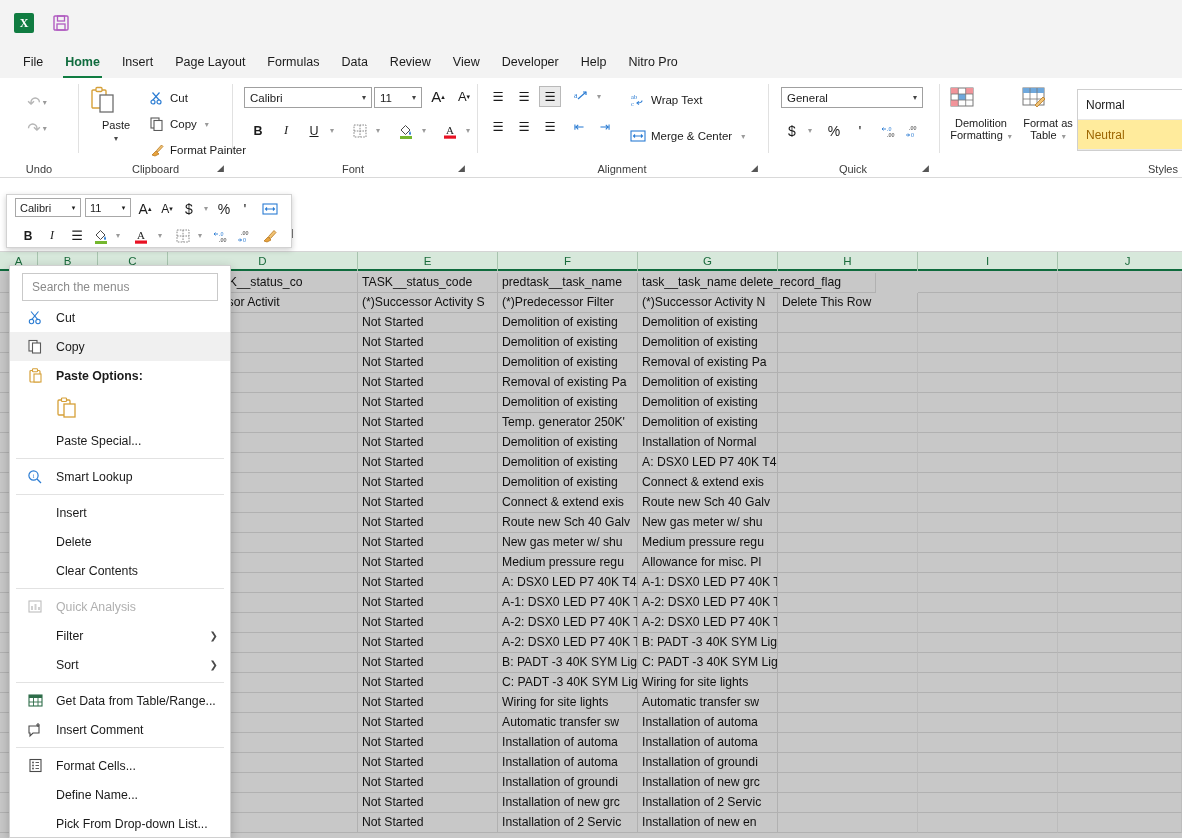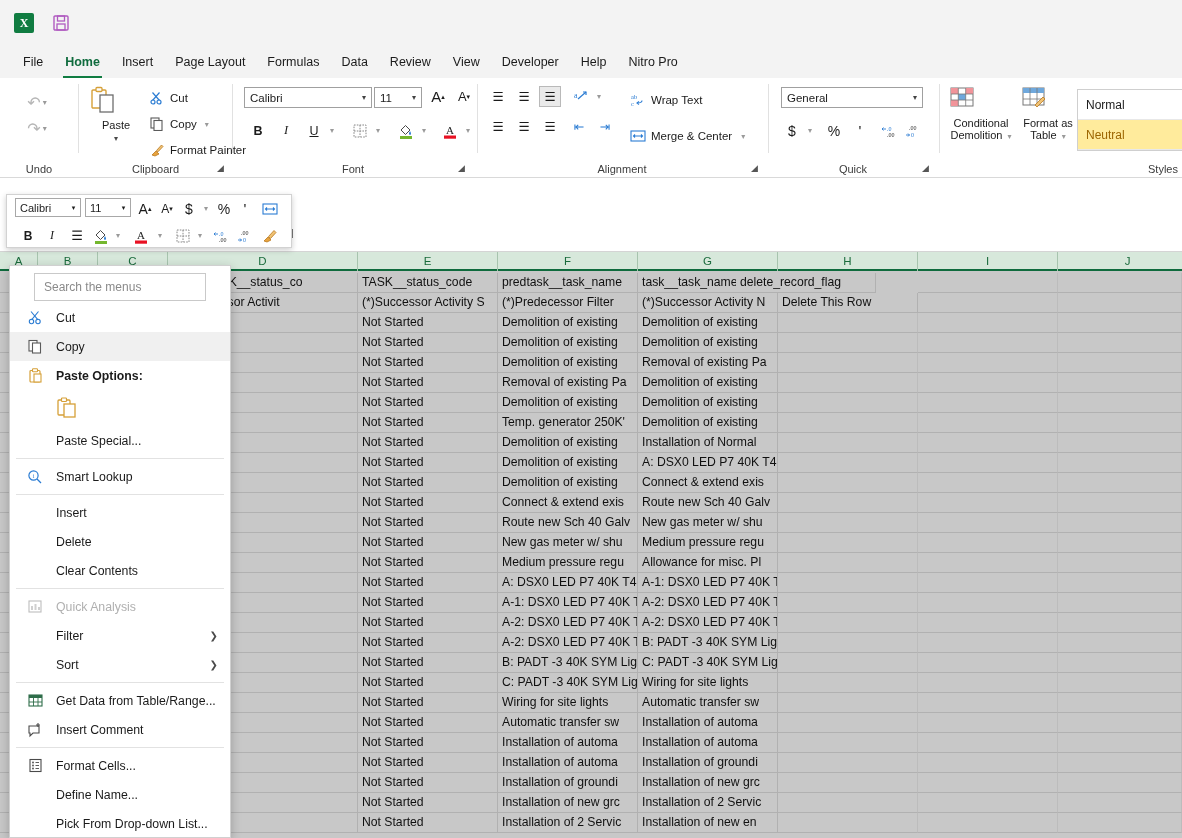--- a/index.html
+++ b/index.html
@@ -155,21 +155,21 @@
   }
   .r .c.empty { border-right:1px solid #bcbcbc; }
 
   
   .ctxmenu {
     position:absolute; left:9px; top:265px; width:222px; height:573px;
     background:#fff; border:1px solid #d0d0d0;
     box-shadow:0 3px 10px rgba(0,0,0,.22); z-index:60; overflow:hidden;
   }
   .ctx-search {
-    margin:7px 24px 2px; height:28px; border:1px solid #c9c9c9;
+    margin:7px 12px 2px; height:28px; border:1px solid #c9c9c9;
     display:flex; align-items:center; padding-left:9px;
     font-size:12px; color:#8a8a8a;
   }
   .ctx-item {
     height:29px; display:flex; align-items:center; position:relative;
     font-size:12.3px; color:#1b1b1b; padding-left:13px;
   }
   .ctx-item.hover { background:#f0f0f0; }
   .ctx-item.disabled { color:#b0b0b0; }
   .ctx-item .cic { width:24px; display:flex; align-items:center; justify-content:center; }
@@ -411,21 +411,21 @@
           <rect x="5" y="2" width="7.3" height="6" fill="#f1949a"></rect>
           <rect x="19.7" y="2" width="7.3" height="6" fill="#f1949a"></rect>
           <rect x="12.3" y="8" width="7.4" height="6" fill="#6fa8dc"></rect>
           <rect x="5" y="14" width="7.3" height="6" fill="#f1949a"></rect>
           <line x1="12.3" y1="2" x2="12.3" y2="20" stroke="#777" stroke-width="0.8"></line>
           <line x1="19.7" y1="2" x2="19.7" y2="20" stroke="#777" stroke-width="0.8"></line>
           <line x1="5" y1="8" x2="27" y2="8" stroke="#777" stroke-width="0.8"></line>
           <line x1="5" y1="14" x2="27" y2="14" stroke="#777" stroke-width="0.8"></line>
         </svg>
       </span>
-      <span>Conditional Demolition</span>
+      <span>Demolition Formatting</span>
       <span class="caret">▾</span>
     </div>
 
     <div class="bigbtn" style="left:78px; top:8px; width:60px;">
       <span class="glyph">
         <svg width="32" height="28" viewBox="0 0 32 28">
           <rect x="5" y="2" width="21" height="17" fill="#fff" stroke="#777" stroke-width="1"></rect>
           <rect x="5" y="2" width="21" height="5" fill="#6fa8dc"></rect>
           <line x1="12" y1="2" x2="12" y2="19" stroke="#777" stroke-width="0.8"></line>
           <line x1="19" y1="2" x2="19" y2="19" stroke="#777" stroke-width="0.8"></line>

